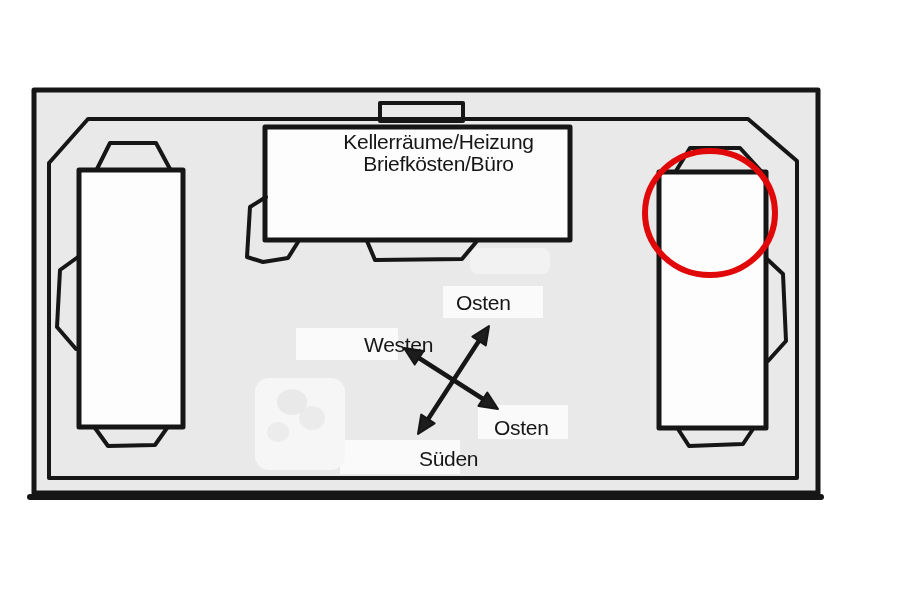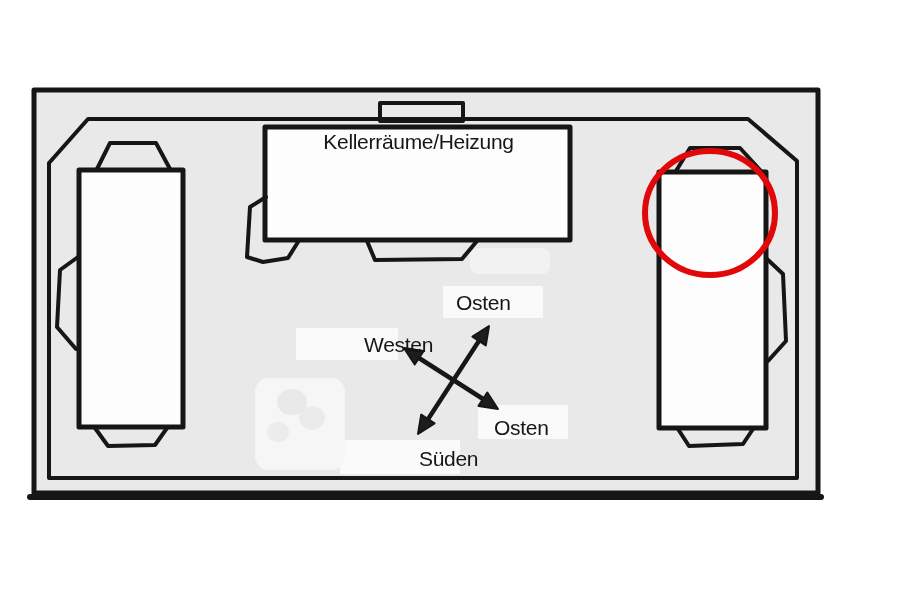--- a/index.html
+++ b/index.html
@@ -18,21 +18,21 @@
   svg.overlay{position:absolute;left:0;top:0;z-index:2;}
   .label{
     position:absolute;z-index:5;
     color:#161616;
     font-size:21px;
     letter-spacing:-0.3px;
     white-space:nowrap;
   }
   .central-label{
     left:267px;top:131px;width:303px;
-    text-align:center;line-height:22px;
+    text-align:center;line-height:22px;padding-left:20px;
   }
   .central-label span{display:block;}
   .wohnung-label{
     left:659px;top:182px;width:108px;
     text-align:center;line-height:21px;
     font-weight:bold;font-size:22px;
   }
   .wohnung-label span{display:block;}
   .lbl-norden{left:456px;top:291px;}
   .lbl-westen{left:318px;top:333px;margin-left:46px;}
@@ -112,20 +112,21 @@
       <polygon points="418,434 434.6,423.4 421.2,414.6"></polygon>
       <polygon points="404,348 414.7,364.5 423.5,351.1"></polygon>
       <polygon points="498,409 478.5,405.9 487.3,392.5"></polygon>
     </g>
 
     <ellipse cx="710" cy="213" rx="65" ry="62" fill="none" stroke-width="6" stroke="#e00808"></ellipse>
   </svg>
 
   <div class="label central-label">
     <span>Kellerräume/Heizung</span>
+    <span>Briefkösten/Büro</span>
   </div>
 
 
   <div class="label lbl-norden">Osten</div>
   <div class="label lbl-westen">Westen</div>
   <div class="label lbl-osten">Osten</div>
   <div class="label lbl-sueden">Süden</div>
 
 </div>
 

